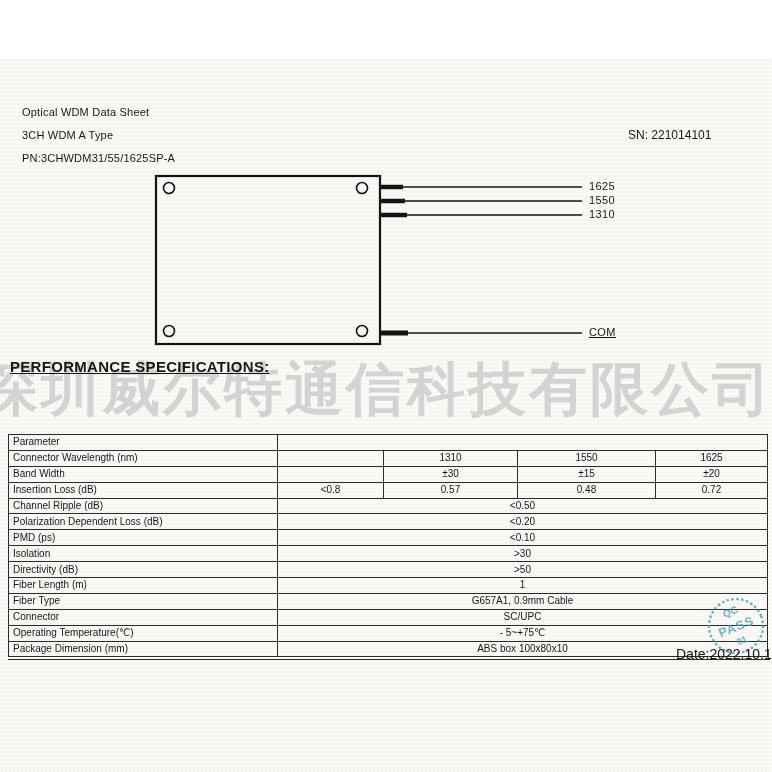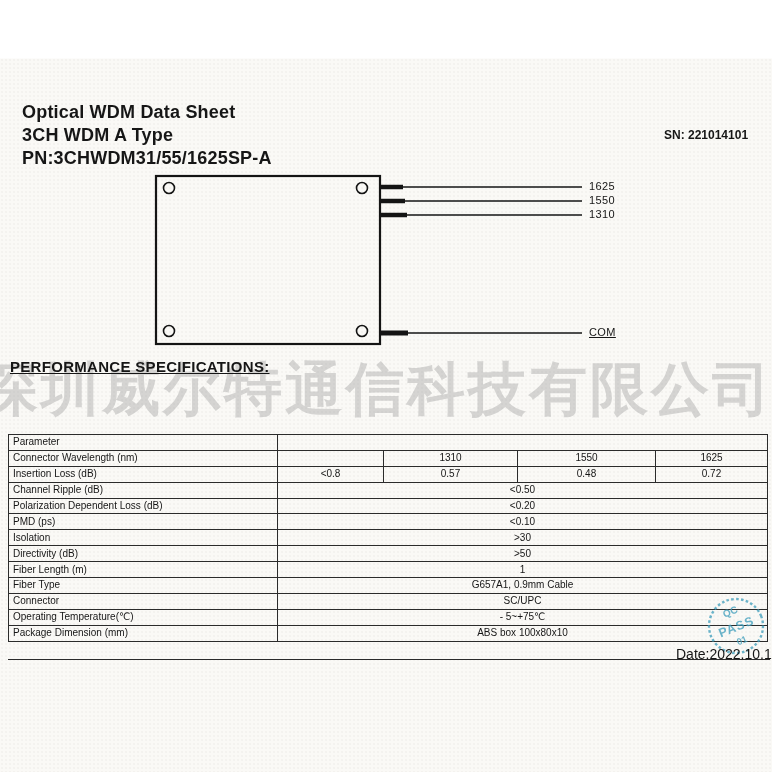--- a/index.html
+++ b/index.html
@@ -8,22 +8,22 @@
     background:linear-gradient(#ffffff 0px,#ffffff 58px,#faf9f6 59px,#faf9f6 100%);
     font-family:"Liberation Sans","DejaVu Sans",sans-serif;color:#161616;
   }
   .page::after{
     content:"";position:absolute;inset:58px 0 0 0;pointer-events:none;
     background-image:radial-gradient(rgba(60,50,40,0.03) 1px,transparent 1px);
     background-size:4px 4px;
   }
   
   .hdr{position:absolute;left:22px;top:101px;z-index:3;}
-  .hdr div{font-weight:bold;font-size:18px;line-height:23px;letter-spacing:.2px;}
-  .sn{position:absolute;left:664px;top:128px;font-weight:bold;font-size:12px;z-index:3;}
+  .hdr div{font-weight:normal;font-size:11px;line-height:23px;letter-spacing:.2px;}
+  .sn{position:absolute;left:628px;top:128px;font-weight:normal;font-size:12px;z-index:3;}
   
   .diagram{position:absolute;left:0;top:0;z-index:2;pointer-events:none;}
   .portlbl{position:absolute;font-size:11px;letter-spacing:.4px;z-index:3;}
   
   .watermark{
     position:absolute;left:-20px;top:351px;width:820px;z-index:1;
     font-size:58px;letter-spacing:3px;white-space:nowrap;
     color:#9a9a9a;opacity:.38;font-weight:bold;
   }
   
@@ -95,20 +95,27 @@
           <td class="val" colspan="4"></td>
         </tr>
         <tr>
           <td class="param">Connector Wavelength (nm)</td>
           <td class="val"></td>
           <td class="val">1310</td>
           <td class="val">1550</td>
           <td class="val">1625</td>
         </tr>
         <tr>
+          <td class="param">Band Width</td>
+          <td class="val"></td>
+          <td class="val">±30</td>
+          <td class="val">±15</td>
+          <td class="val">±20</td>
+        </tr>
+        <tr>
           <td class="param">Insertion Loss (dB)</td>
           <td class="val">&lt;0.8</td>
           <td class="val">0.57</td>
           <td class="val">0.48</td>
           <td class="val">0.72</td>
         </tr>
         <tr>
           <td class="param">Channel Ripple (dB)</td>
           <td class="val" colspan="4">&lt;0.50</td>
         </tr>

